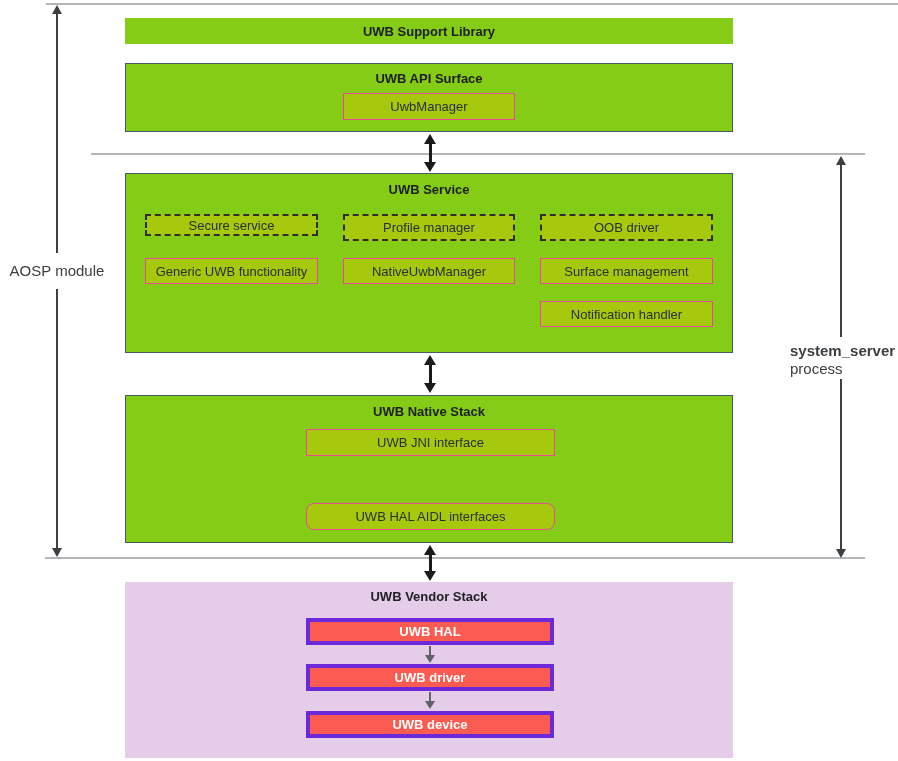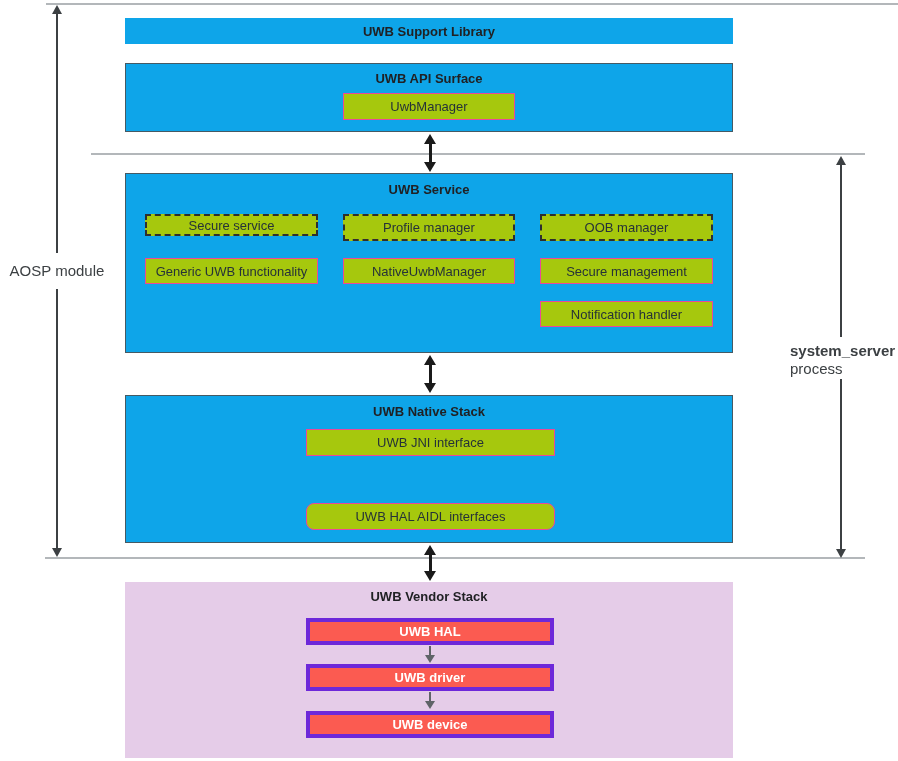--- a/index.html
+++ b/index.html
@@ -4,21 +4,21 @@
 <style>
   html,body { margin:0; padding:0; background:#ffffff; }
   body { font-family:"Liberation Sans","DejaVu Sans",sans-serif; }
   .canvas { position:relative; width:898px; height:761px; background:#ffffff; overflow:hidden; }
 
   
   .hline { position:absolute; height:2px; background:#b3b7ba; }
 
   
   .layer { position:absolute; box-sizing:border-box; }
-  .layer.cyan   { background:#0ea5e9; }
+  .layer.cyan   { background:#84cc16; }
   .layer.bordered { border:1px solid #455a64; }
   .layer.purple { background:#e5cce8; }
   .layer-title { position:absolute; left:0; width:100%; text-align:center;
                  font-size:13px; font-weight:700; color:#202124; }
 
   
   .module { position:absolute; box-sizing:border-box; display:flex;
             align-items:center; justify-content:center;
             font-size:13px; color:#263238; }
   .module.green  { background:#a6c80d; border:1px solid #ec4899; }
@@ -89,24 +89,24 @@
     <div class="tu"></div>
       <div class="shaft"></div>
       <div class="td"></div>
   </div>
 
   <div class="layer cyan bordered" style="left:125px; top:173px; width:608px; height:180px;">
     <div class="layer-title" style="top:8px;">UWB Service</div>
   </div>
   <div class="module green dashed" style="left:145px; top:214px; width:173px; height:22px;">Secure service</div>
   <div class="module green dashed" style="left:343px; top:214px; width:172px; height:27px;">Profile manager</div>
-  <div class="module green dashed" style="left:540px; top:214px; width:173px; height:27px;">OOB manager</div>
+  <div class="module green dashed" style="left:540px; top:214px; width:173px; height:27px;">OOB driver</div>
   <div class="module green" style="left:145px; top:258px; width:173px; height:26px;">Generic UWB functionality</div>
   <div class="module green" style="left:343px; top:258px; width:172px; height:26px;">NativeUwbManager</div>
-  <div class="module green" style="left:540px; top:258px; width:173px; height:26px;">Secure management</div>
+  <div class="module green" style="left:540px; top:258px; width:173px; height:26px;">Surface management</div>
   <div class="module green" style="left:540px; top:301px; width:173px; height:26px;">Notification handler</div>
 
   <div class="center-arrow" style="left:422px; top:355px; height:38px;">
     <div class="tu"></div>
       <div class="shaft"></div>
       <div class="td"></div>
   </div>
 
   <div class="layer cyan bordered" style="left:125px; top:395px; width:608px; height:148px;">
     <div class="layer-title" style="top:8px;">UWB Native Stack</div>

